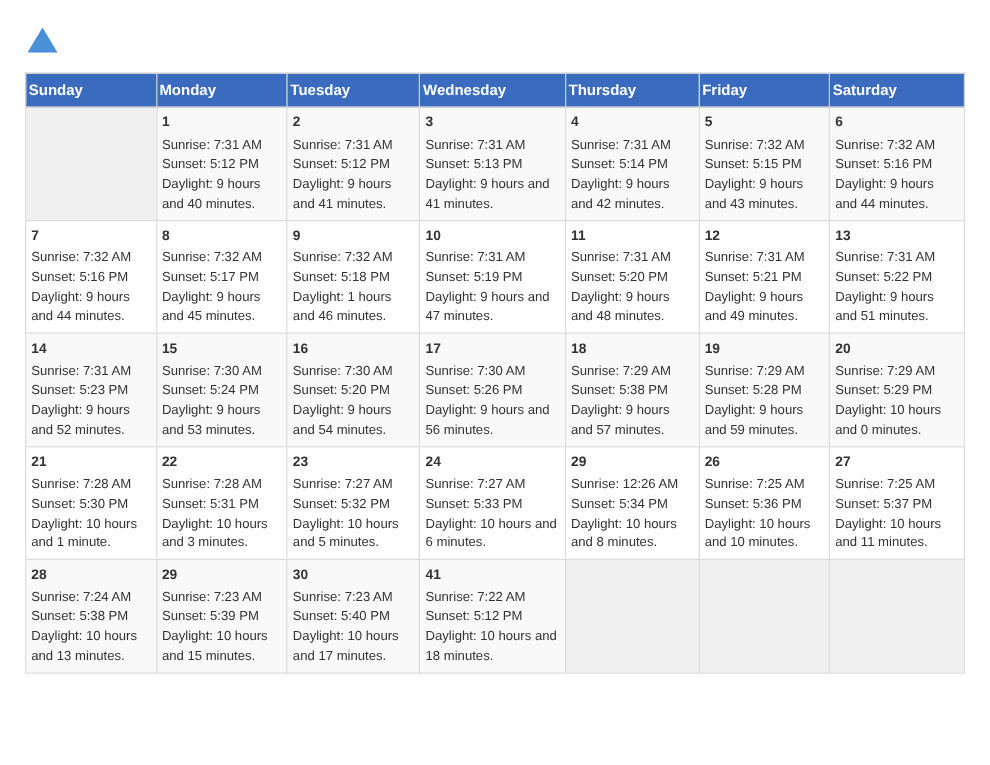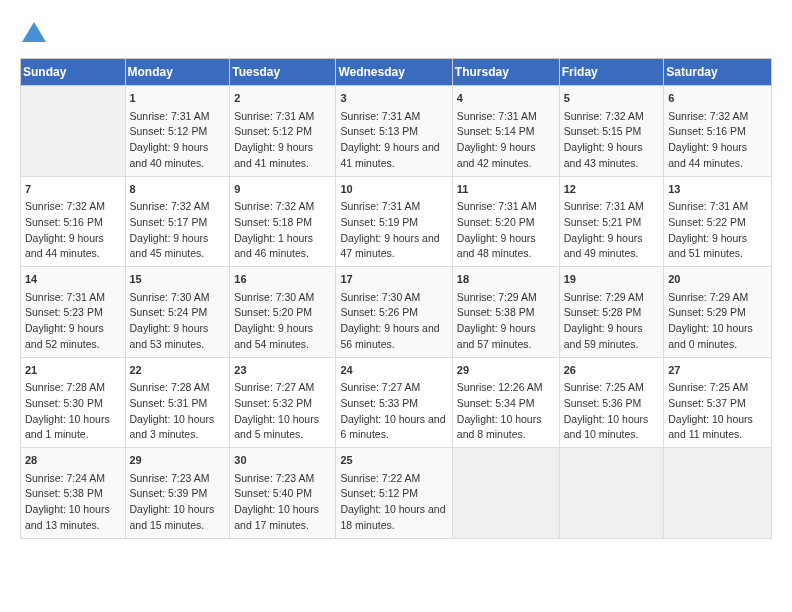--- a/index.html
+++ b/index.html
@@ -240,21 +240,21 @@
         <span>Sunset: 5:38 PM</span><br>
         <span>Daylight: 10 hours and 13 minutes.</span></td>
         <td><span class="day-num">29</span>
         <span>Sunrise: 7:23 AM</span><br>
         <span>Sunset: 5:39 PM</span><br>
         <span>Daylight: 10 hours and 15 minutes.</span></td>
         <td><span class="day-num">30</span>
         <span>Sunrise: 7:23 AM</span><br>
         <span>Sunset: 5:40 PM</span><br>
         <span>Daylight: 10 hours and 17 minutes.</span></td>
-        <td><span class="day-num">25</span>
+        <td><span class="day-num">41</span>
         <span>Sunrise: 7:22 AM</span><br>
         <span>Sunset: 5:12 PM</span><br>
         <span>Daylight: 10 hours and 18 minutes.</span></td>
         <td class="empty-cell"></td>
         <td class="empty-cell"></td>
         <td class="empty-cell"></td>
       </tr>
     </tbody>
 </table>
 

